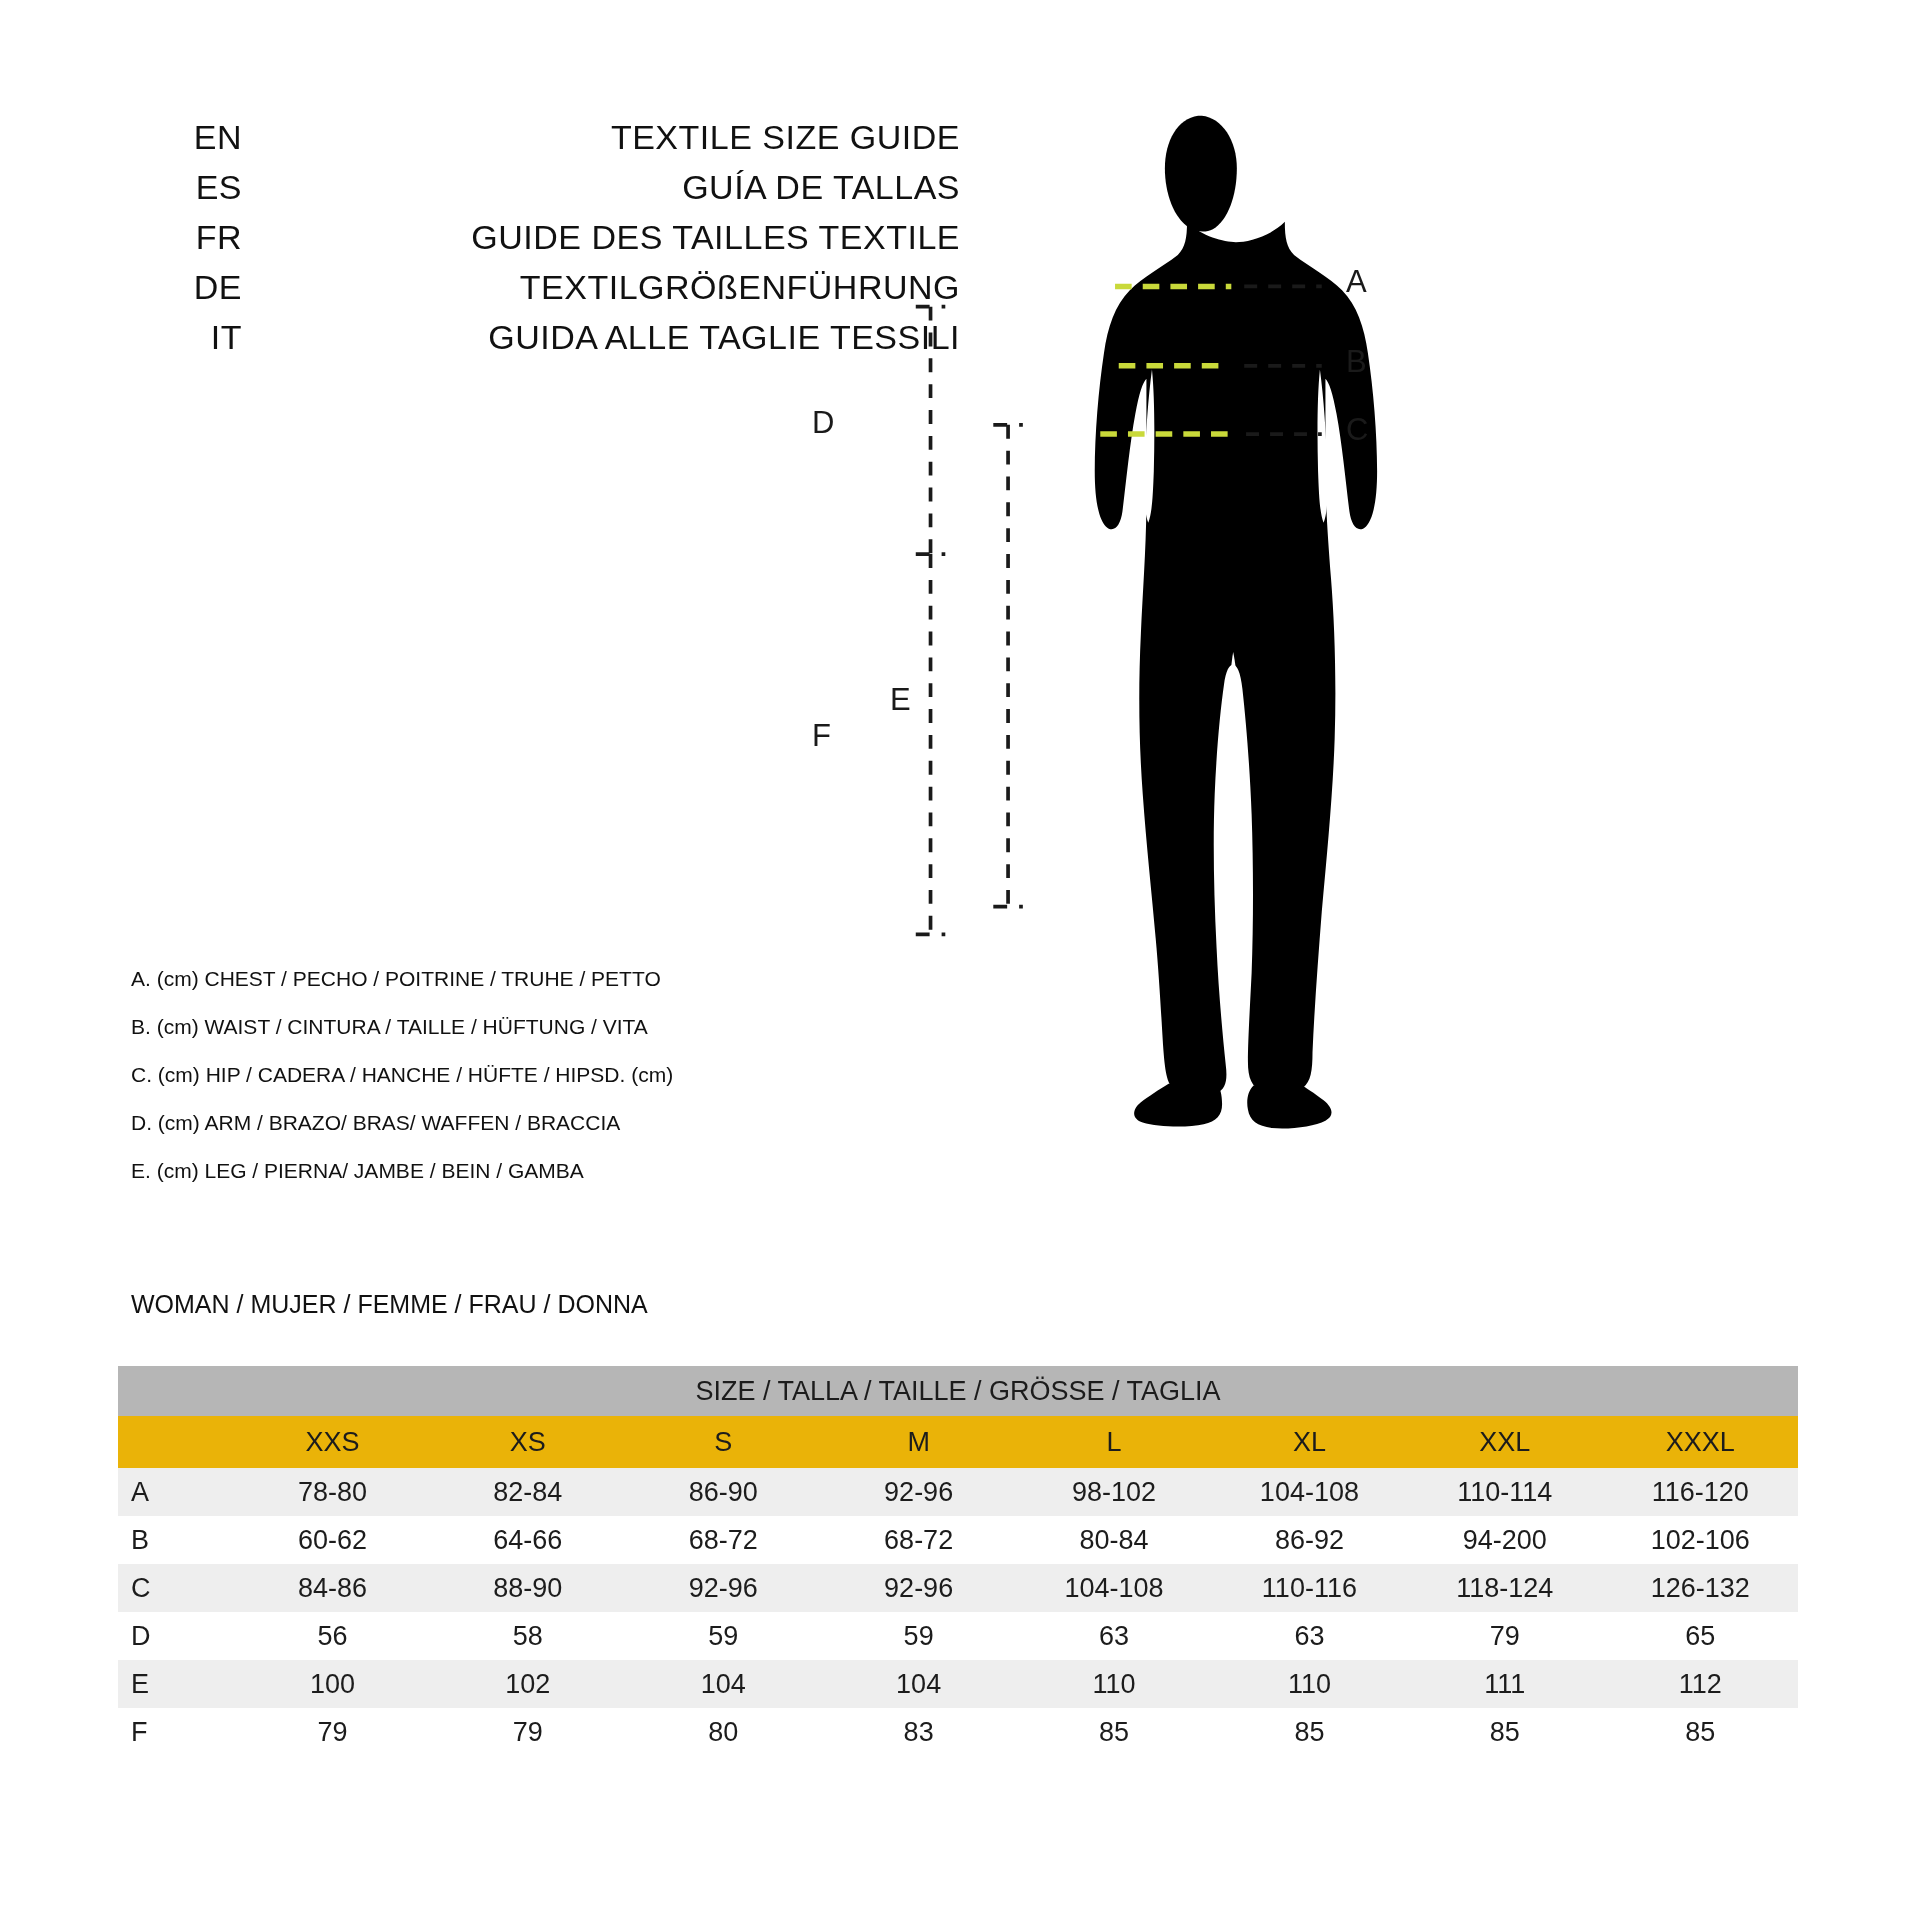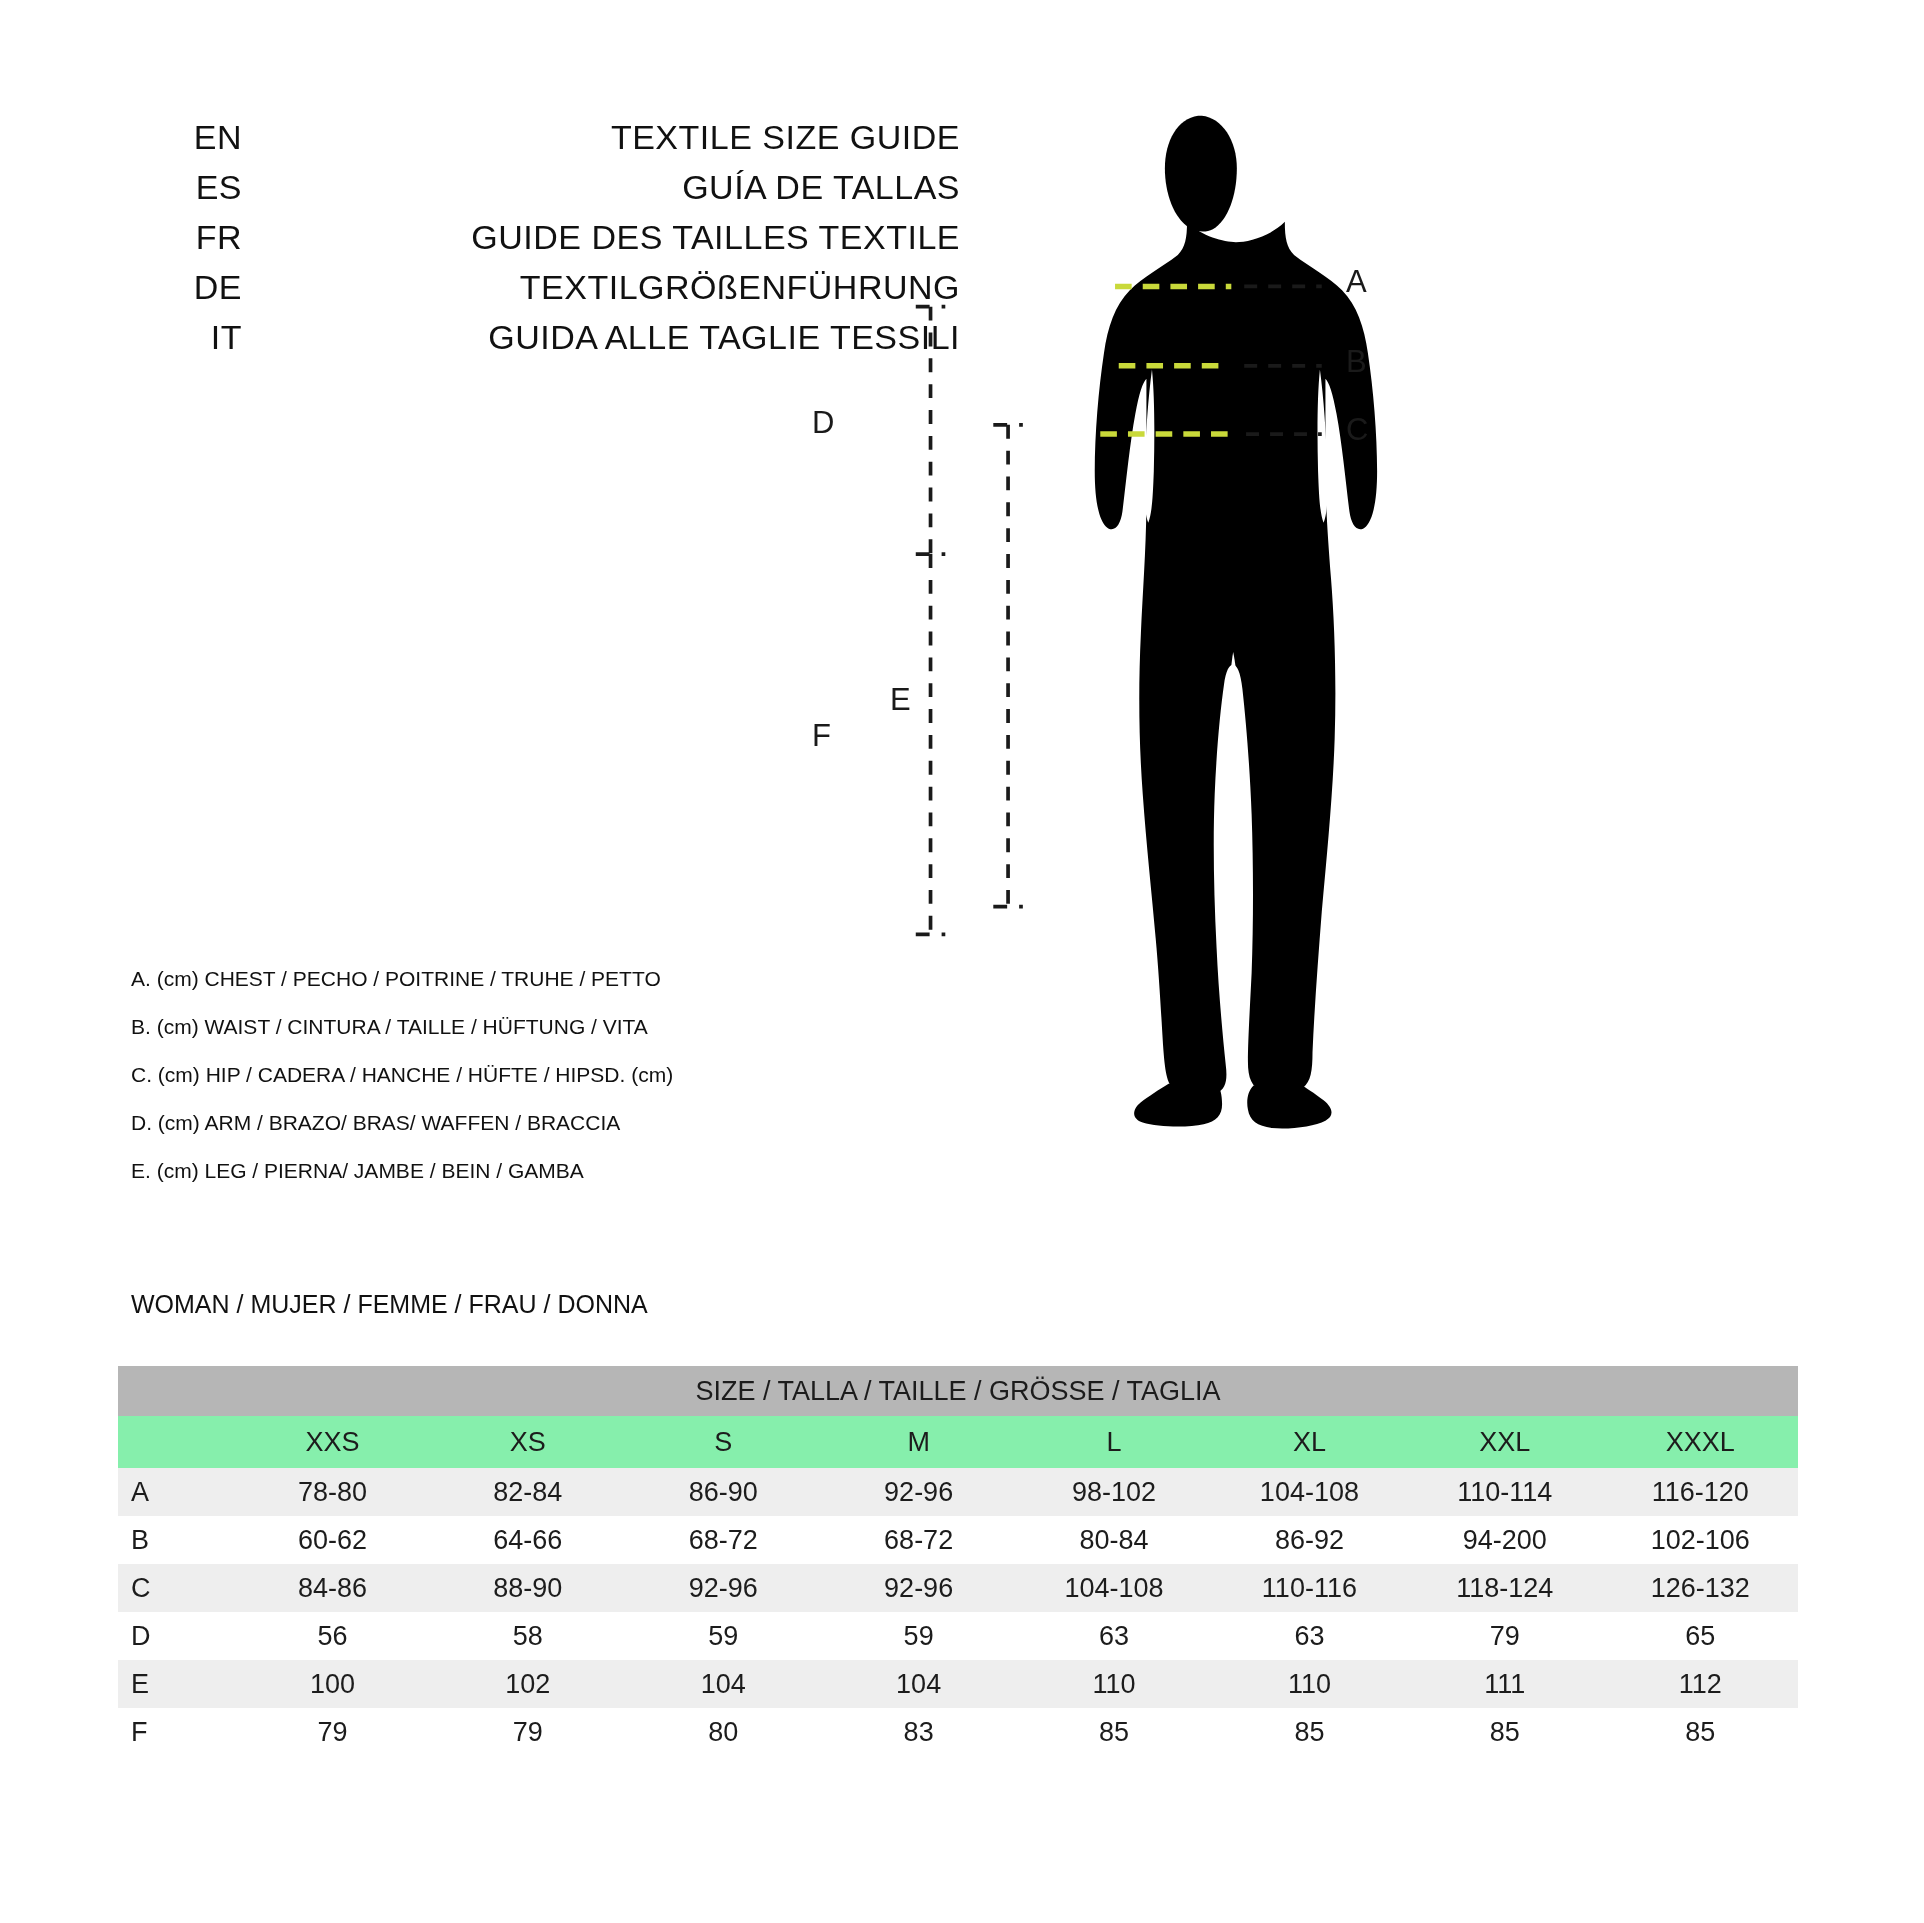--- a/index.html
+++ b/index.html
@@ -83,21 +83,21 @@
   }
   .tbl-head-row td {
     background: #b6b6b6;
     text-align: left;
     padding-left: 13px;
     height: 50px;
     font-size: 27px;
     color: #1c1c1c;
   }
   .tbl-sizes-row td {
-    background: #86efac;
+    background: #eab308;
     height: 52px;
   }
   .row-shaded td { background: #eeeeee; }
   .row-plain td { background: #ffffff; }
   .col-label {
     width: 85px;
     text-align: left !important;
     padding-left: 13px !important;
   }
   .data-col { width: 164px; }

